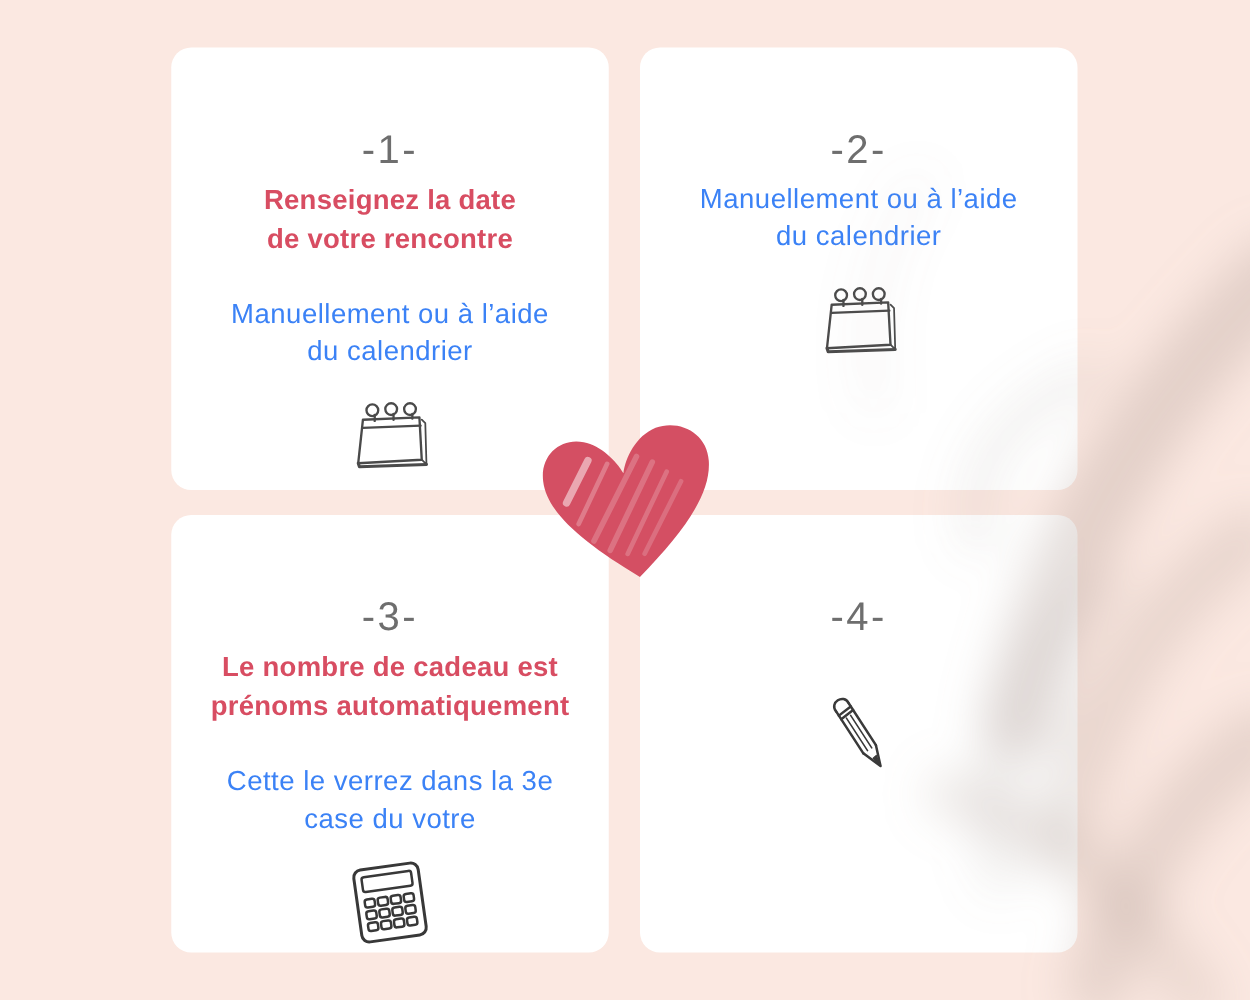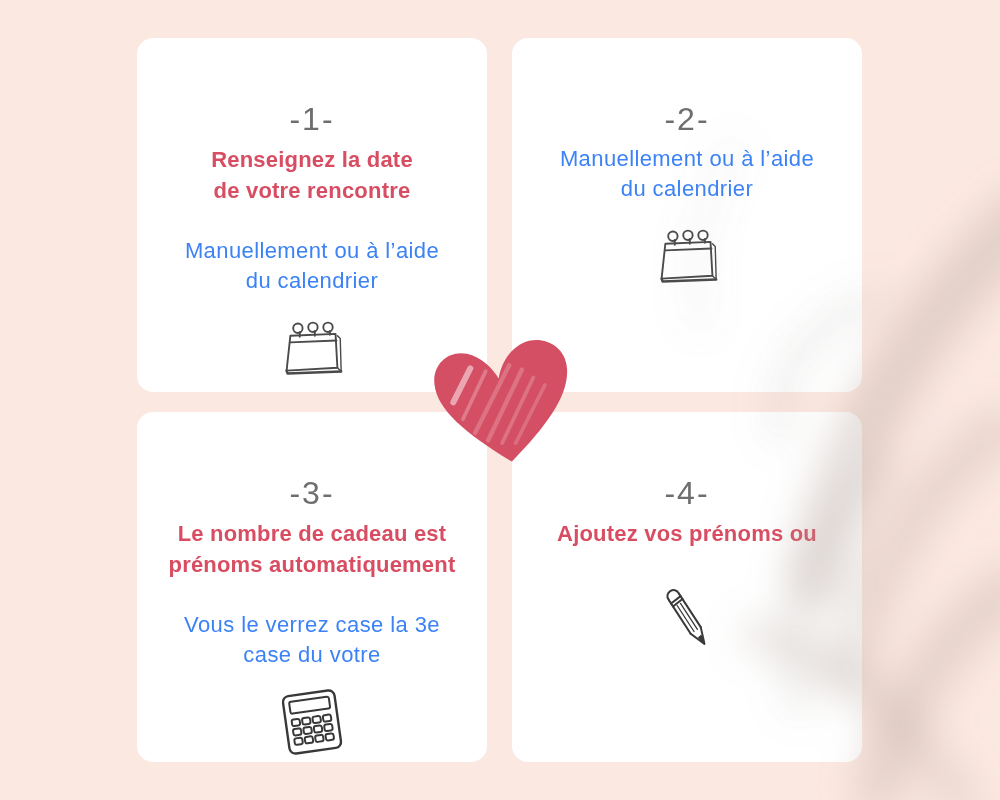--- a/index.html
+++ b/index.html
@@ -91,21 +91,21 @@
     </div>
   </section>
 
   <section class="card r2 c1">
     <div class="step">-3-</div>
     <h2 class="title">
       <span class="line">Le nombre de cadeau est</span>
       <span class="line">prénoms automatiquement</span>
     </h2>
     <p class="body">
-      <span class="line">Vous le verrez case la 3e</span>
+      <span class="line">Cette le verrez dans la 3e</span>
       <span class="line">case du votre</span>
     </p>
     <div class="icon">
       <svg width="76" height="78" viewBox="0 0 76 78">
         <g transform="rotate(-8 38 39)" fill="none" stroke="#383838" stroke-width="2.4" stroke-linejoin="round" stroke-linecap="round">
           <rect x="12" y="10" width="52" height="58" rx="6"></rect>
           <rect x="18" y="16" width="40" height="12" rx="2" stroke-width="2"></rect>
           <g stroke-width="2">
             <rect x="18" y="34" width="8" height="6.5" rx="2"></rect>
             <rect x="28.5" y="34" width="8" height="6.5" rx="2"></rect>
@@ -121,21 +121,20 @@
             <rect x="49.5" y="53" width="8" height="6.5" rx="2"></rect>
           </g>
         </g>
       </svg>
     </div>
   </section>
 
   <section class="card r2 c2">
     <div class="step">-4-</div>
     <h2 class="title">
-      <span class="line">Ajoutez vos prénoms ou</span>
     </h2>
     <div class="icon">
       <svg width="72" height="80" viewBox="0 0 72 80">
         <g transform="rotate(-33 36 40)" fill="none" stroke="#3a3a3a" stroke-width="2" stroke-linecap="round" stroke-linejoin="round">
           <path d="M30 16 C 29 7, 43 7, 42 16"></path>
           <path d="M30 16 L30 56"></path>
           <path d="M42 16 L42 56"></path>
           <path d="M30 20 L42 19"></path>
           <path d="M30 23.5 L42 22.5"></path>
           <path d="M34 25 L34 56" stroke-width="1.3"></path>

